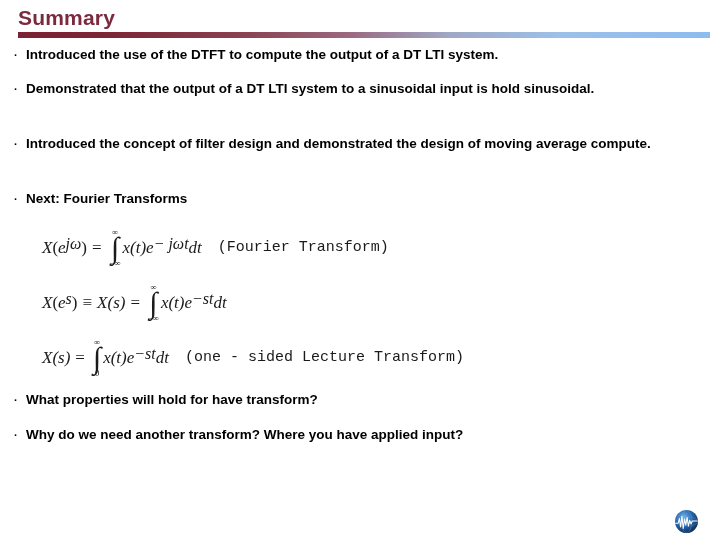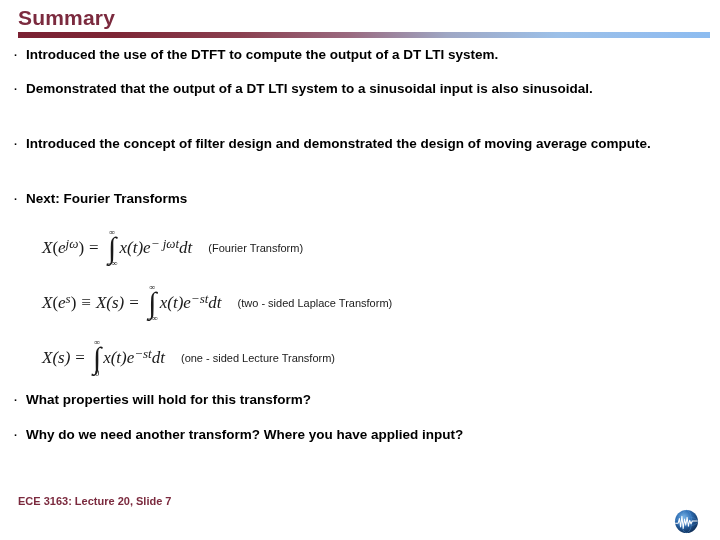--- a/index.html
+++ b/index.html
@@ -98,21 +98,21 @@
     font-style: italic;
   }
   .eq .op {
     font-style: normal;
     margin: 0 5px;
   }
   .eq .roman {
     font-style: normal;
   }
   .sup {
-    font-size: 13px;
+    font-size: 16px;
     vertical-align: super;
     font-style: italic;
     position: relative;
     top: -4px;
   }
 
   
   .integral {
     display: inline-flex;
     flex-direction: column;
@@ -129,23 +129,23 @@
     font-family: "Liberation Serif", serif;
   }
   .integral .sym {
     font-size: 30px;
     font-style: normal;
     line-height: 23px;
     font-family: "Liberation Serif", serif;
   }
   .caption {
     font-style: normal;
-    font-size: 11px;
+    font-size: 15px;
     margin-left: 16px;
-    font-family: Liberation Sans, sans-serif;
+    font-family: Liberation Mono, monospace;
   }
 
   
   .footer {
     position: absolute;
     left: 18px;
     top: 495px;
     font-size: 11px;
     font-weight: bold;
     color: #7b2a3e;
@@ -167,21 +167,21 @@
   <div class="title">Summary</div>
   <div class="title-rule"></div>
 
   <div class="bullet" id="b0">
     <span class="dot">·</span>
     <span class="btext">Introduced the use of the DTFT to compute the output of a DT LTI system.</span>
   </div>
 
   <div class="bullet" id="b1">
     <span class="dot">·</span>
-    <span class="btext">Demonstrated that the output of a DT LTI system to a sinusoidal input is also sinusoidal.</span>
+    <span class="btext">Demonstrated that the output of a DT LTI system to a sinusoidal input is hold sinusoidal.</span>
   </div>
 
   <div class="bullet" id="b2">
     <span class="dot">·</span>
     <span class="btext">Introduced the concept of filter design and demonstrated the design of moving average compute.</span>
   </div>
 
   <div class="bullet" id="b3">
     <span class="dot">·</span>
     <span class="btext">Next: Fourier Transforms</span>
@@ -218,21 +218,20 @@
       <span>X(s)</span>
       <span class="op">=</span>
       <span class="integral">
         <span class="lim">∞</span>
         <span class="sym">∫</span>
         <span class="lim">−∞</span>
       </span>
       <span>x(t)e</span>
         <span class="sup">−st</span>
       <span>dt</span>
-      <span class="caption">(two - sided Laplace Transform)</span>
     </span>
   </div>
 
   <div class="eqblock" id="eq2">
     <span class="eq">
       <span>X(s)</span>
       <span class="op">=</span>
       <span class="integral">
         <span class="lim">∞</span>
         <span class="sym">∫</span>
@@ -240,29 +239,28 @@
       </span>
       <span>x(t)e</span>
         <span class="sup">−st</span>
       <span>dt</span>
       <span class="caption">(one - sided Lecture Transform)</span>
     </span>
   </div>
 
   <div class="bullet" id="b4">
     <span class="dot">·</span>
-    <span class="btext">What properties will hold for this transform?</span>
+    <span class="btext">What properties will hold for have transform?</span>
   </div>
 
   <div class="bullet" id="b5">
     <span class="dot">·</span>
     <span class="btext">Why do we need another transform? Where you have applied input?</span>
   </div>
 
-  <div class="footer">ECE 3163: Lecture 20, Slide 7</div>
 
   <div class="logo">
     <svg width="27" height="27" viewBox="0 0 27 27" aria-hidden="true">
       <defs>
         <radialGradient id="gl" cx="38%" cy="32%" r="72%">
           <stop offset="0%" stop-color="#7ab6e8"></stop>
           <stop offset="45%" stop-color="#2f6fb5"></stop>
           <stop offset="100%" stop-color="#0d2c55"></stop>
         </radialGradient>
       </defs>

